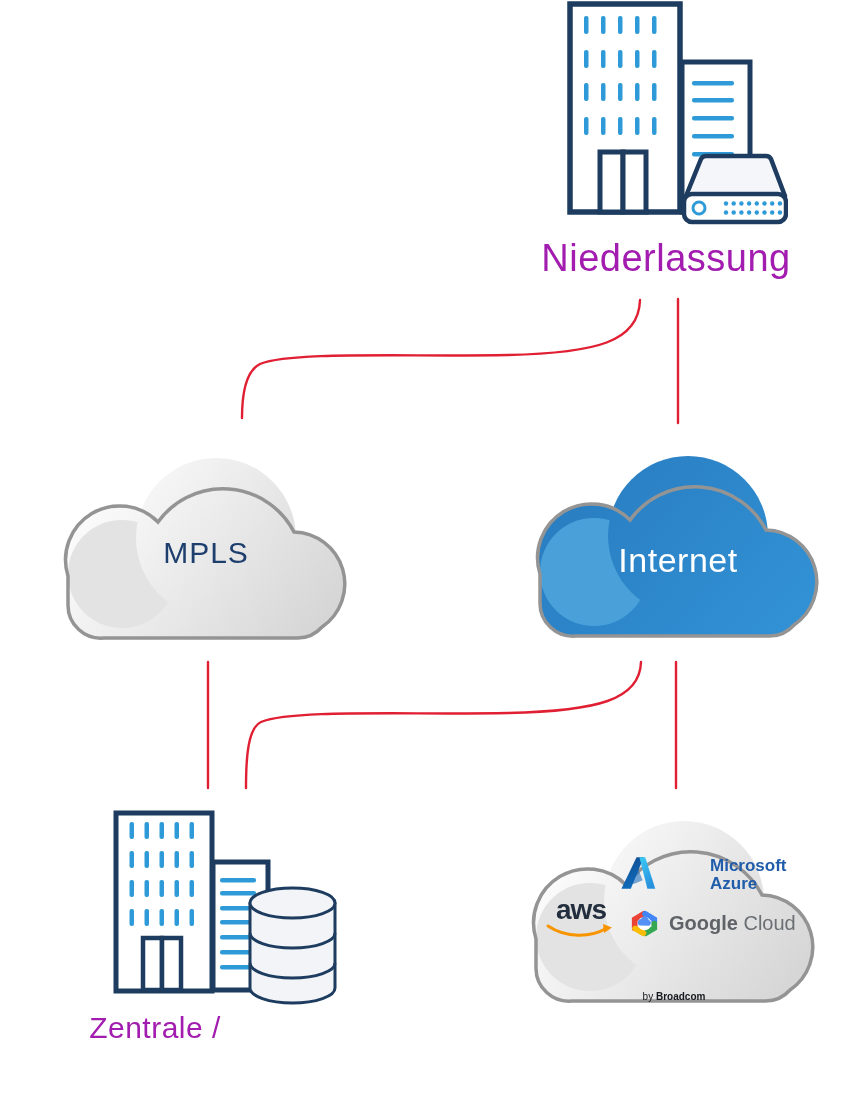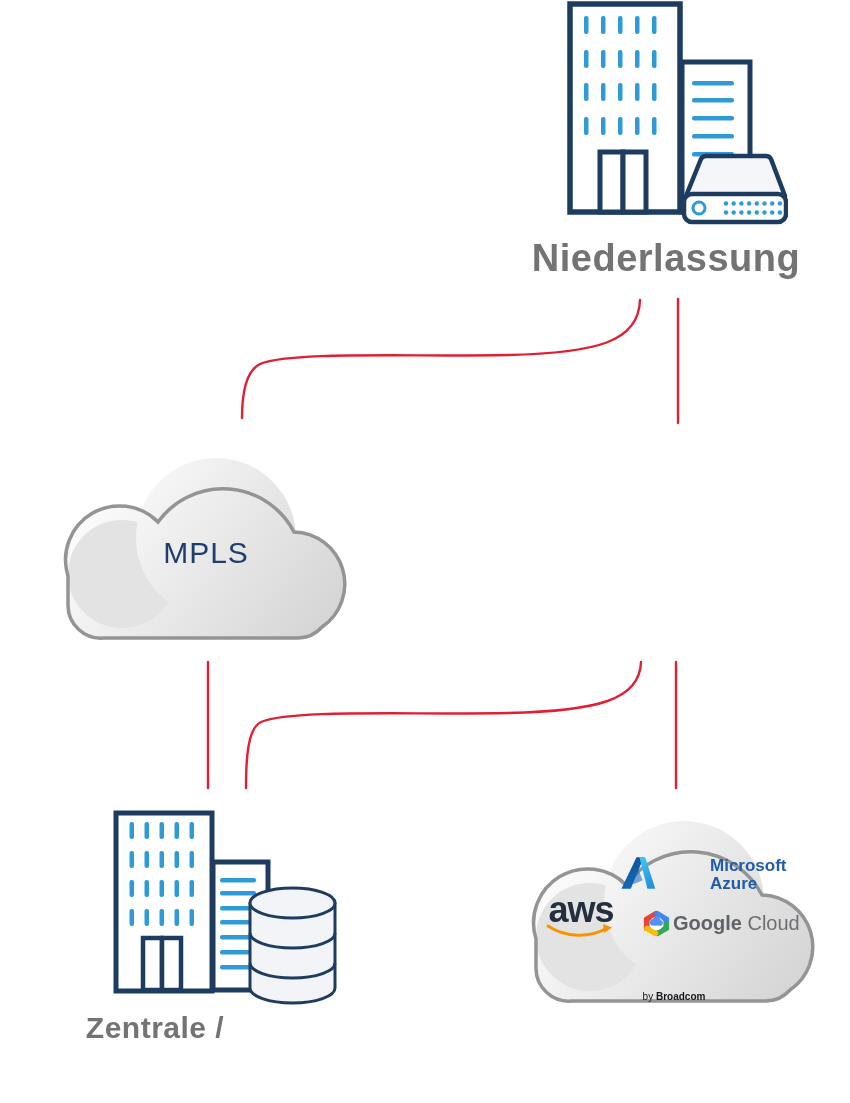--- a/index.html
+++ b/index.html
@@ -3,36 +3,36 @@
 <meta charset="utf-8">
 <style>
   html,body{margin:0;padding:0;background:#ffffff;}
   .canvas{
     position:relative;width:850px;height:1103px;background:#ffffff;
     font-family:"Liberation Sans",sans-serif;overflow:hidden;
   }
   .abs{position:absolute;}
   svg{display:block;}
   .label{
-    color:#737373;text-align:center;font-weight:700;
+    color:#a21caf;text-align:center;font-weight:400;
     letter-spacing:.5px;line-height:1.18;
   }
   .label-branch{left:516px;top:236px;width:300px;font-size:38px;}
   .label-hq{left:0px;top:1010px;width:310px;font-size:30px;}
   .cloud-text{
     position:absolute;left:0;top:0;width:100%;text-align:center;
     font-weight:400;
   }
   .mpls-text{top:86px;font-size:30px;color:#1e3f6e;letter-spacing:1px;}
   .internet-text{top:93px;font-size:34px;color:#ffffff;letter-spacing:.5px;}
   .providers{position:absolute;left:528px;top:813px;width:292px;height:193px;}
   .logo-azure-text{position:absolute;left:134px;top:44px;color:#1f5caa;font-size:17px;font-weight:700;line-height:18px;margin-left:48px;}
   .logo-aws{position:absolute;left:18px;top:84px;width:70px;text-align:center;}
-  .logo-aws .aws-word{color:#232f3e;font-size:36px;font-weight:700;letter-spacing:-1px;line-height:26px;}
-  .logo-google{position:absolute;left:112px;top:96px;display:flex;align-items:center;gap:0;}
+  .logo-aws .aws-word{color:#232f3e;font-size:28px;font-weight:700;letter-spacing:-1px;line-height:26px;}
+  .logo-google{position:absolute;left:100px;top:96px;display:flex;align-items:center;gap:8px;}
   .logo-google .g-text{font-size:20px;color:#5f6368;white-space:nowrap;}
   .logo-google .g-name{font-weight:700;}
   .logo-google .g-cloud{font-weight:400;color:#6b6f73;}
   .logo-vmware{position:absolute;left:0;top:134px;width:100%;text-align:center;}
   .vm-line{font-size:21px;color:#3f454c;line-height:22px;}
   .vm-bold{font-weight:800;}
   .vm-reg{font-size:9px;vertical-align:super;}
   .vm-by{font-size:10px;color:#15181d;line-height:12px;margin-top:44px;}
   .vm-by .brand{font-weight:800;}
 </style>
@@ -125,20 +125,35 @@
         </linearGradient>
       </defs>
       <path d="M8 126 A54 54 0 0 1 98 72 A80 80 0 0 1 234 82 A52 52 0 0 1 262 177 A33 33 0 0 1 236 188 L44 188 A33 33 0 0 1 8 155 Z" fill="url(#gGray1)"></path>
       <circle cx="62" cy="124" r="54" fill="#e3e3e3"></circle>
       <circle cx="156" cy="88" r="80" fill="url(#gGray1)"></circle>
       <path d="M8 126 A54 54 0 0 1 98 72 A80 80 0 0 1 234 82 A52 52 0 0 1 262 177 A33 33 0 0 1 236 188 L44 188 A33 33 0 0 1 8 155 Z" fill="none" stroke="#949494" stroke-width="3.5"></path>
     </svg>
     <div class="cloud-text mpls-text">MPLS</div>
   </div>
 
+  <div class="abs" style="left:532px;top:448px;width:292px;height:193px;">
+    <svg width="292" height="193" viewBox="0 0 292 193">
+      <defs>
+        <linearGradient id="gBlue1" gradientUnits="userSpaceOnUse" x1="60" y1="20" x2="250" y2="185">
+          <stop offset="0" stop-color="#2a7ec2"></stop>
+            <stop offset="1" stop-color="#3191d4"></stop>
+        </linearGradient>
+      </defs>
+      <path d="M8 126 A54 54 0 0 1 98 72 A80 80 0 0 1 234 82 A52 52 0 0 1 262 177 A33 33 0 0 1 236 188 L44 188 A33 33 0 0 1 8 155 Z" fill="url(#gBlue1)"></path>
+      <circle cx="62" cy="124" r="54" fill="#4aa1da"></circle>
+      <circle cx="156" cy="88" r="80" fill="url(#gBlue1)"></circle>
+      <path d="M8 126 A54 54 0 0 1 98 72 A80 80 0 0 1 234 82 A52 52 0 0 1 262 177 A33 33 0 0 1 236 188 L44 188 A33 33 0 0 1 8 155 Z" fill="none" stroke="#949494" stroke-width="3.5"></path>
+    </svg>
+    <div class="cloud-text internet-text">Internet</div>
+  </div>
 
   <svg class="abs" style="left:108px;top:810px" width="235" height="200" viewBox="0 0 235 200">
 
     <rect x="8" y="3" width="96" height="178" fill="#ffffff" stroke="#1d3c5f" stroke-width="5"></rect>
     <g fill="#2e9bd8">
       <rect x="21.5" y="12" width="4.5" height="17" rx="2"></rect>
         <rect x="36.5" y="12" width="4.5" height="17" rx="2"></rect>
         <rect x="51.5" y="12" width="4.5" height="17" rx="2"></rect>
         <rect x="66.5" y="12" width="4.5" height="17" rx="2"></rect>
         <rect x="81.5" y="12" width="4.5" height="17" rx="2"></rect>

